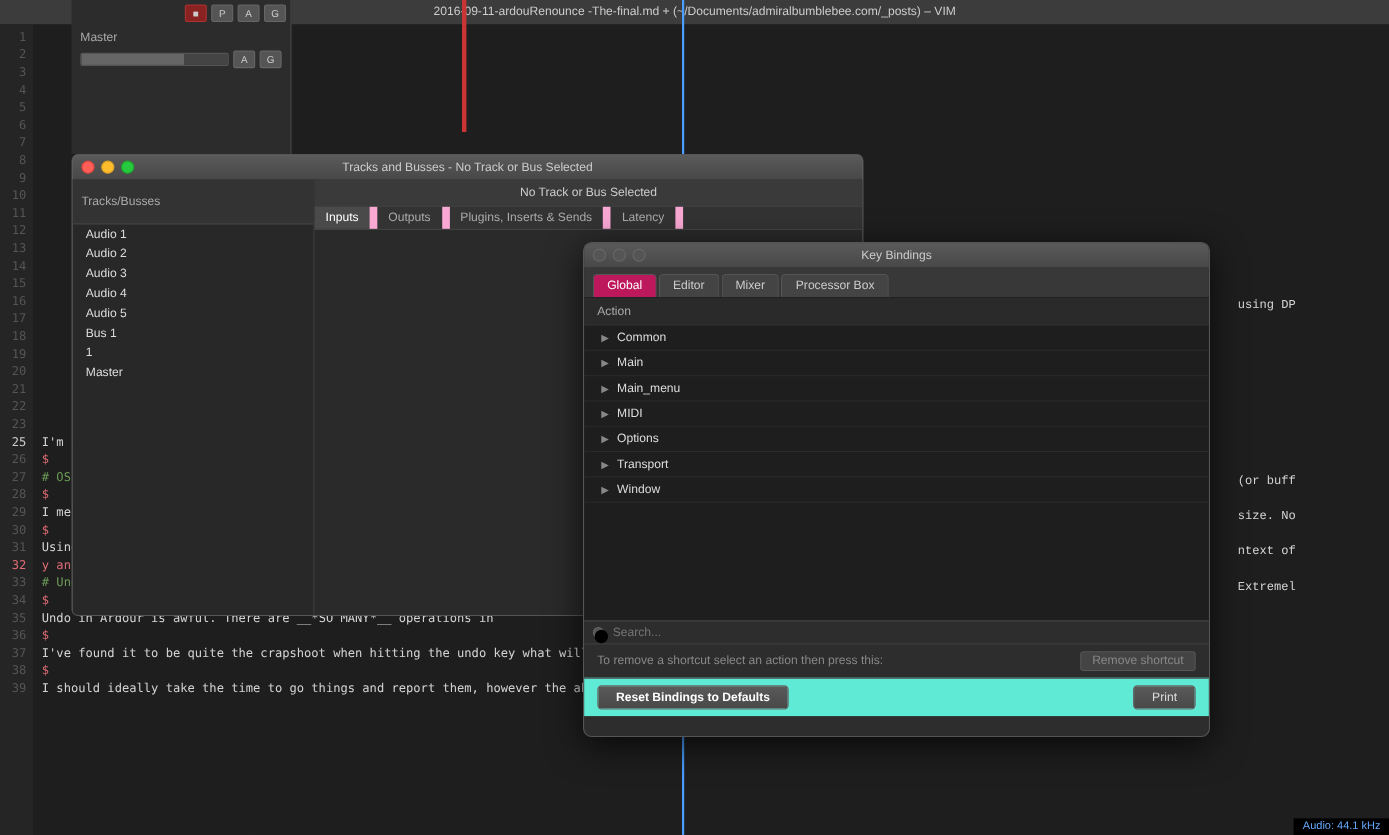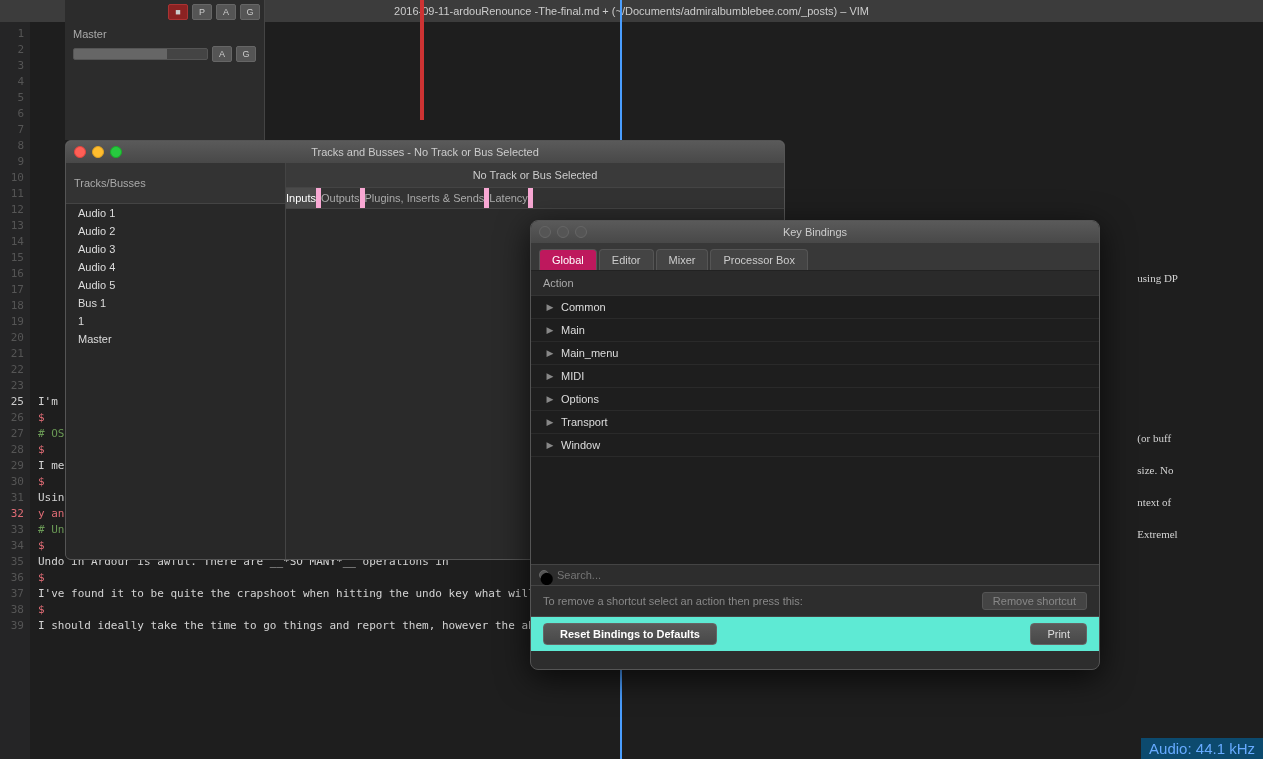--- a/index.html
+++ b/index.html
@@ -129,25 +129,25 @@
       font-size: 11px;
       border-bottom: 1px solid #444;
       text-align: center;
     }
     .track-info-tabs {
       display: flex;
       background: #333;
       border-bottom: 1px solid #444;
     }
     .track-tab {
-      padding: 4px 0;
+      padding: 4px 10px;
       color: #aaa;
       font-size: 11px;
       cursor: pointer;
-      border-right: 5px solid #f9a8d4;
+      border-right: 7px solid #f9a8d4;
     }
     .track-tab.active {
       background: #4a4a4a;
       color: #fff;
     }
     .timeline-cursor {
       position: absolute;
       top: 0;
       left: 620px;
       width: 2px;
@@ -399,24 +399,24 @@
       width: 4px;
       height: 120px;
       background: #cc3333;
     }
 
     
     .audio-status {
       position: absolute;
       bottom: 0;
       right: 0;
-      background: #0c4a6e;
+      background: #000000;
       color: #66aaff;
       padding: 2px 8px;
-      font-size: 15px;
+      font-size: 10px;
     }
 
     .line { display: block; }
   </style>
 </head>
 <body>
 
 <div class="vim-window">
   <div class="vim-titlebar">
     <span>2016-09-11-ardouRenounce -The-final.md + (~/Documents/admiralbumblebee.com/_posts) – VIM</span>
@@ -499,21 +499,21 @@
       <span class="line"><span style="color:#6a9955"># Undo</span><span style="color:#e06c75">$</span></span>
       <span class="line"><span style="color:#e06c75">$</span></span>
       <span class="line">Undo in Ardour is awful. There are __<span style="">*SO MANY*</span>__ operations in</span>
       <span class="line"><span style="color:#e06c75">$</span></span>
       <span class="line">I've found it to be quite the crapshoot when hitting the undo key what will happen. There have also been some instances where I undo'd, then redo'd an</span>
       <span class="line"><span style="color:#e06c75">$</span></span>
       <span class="line">I should ideally take the time to go things and report them, however the above listed issues lead me to stop using Ardour quite quickly.<span style="color:#e06c75">$</span></span>
     </div>
   </div>
 
-  <div style="position:absolute;top:270px;right:85px;font-family:Liberation Serif, serif;font-size:11px;color:#d4d4d4;line-height:16px;max-width:100px;overflow:hidden;">
+  <div style="position:absolute;top:270px;right:85px;font-family:Liberation Mono, monospace;font-size:11px;color:#d4d4d4;line-height:16px;max-width:100px;overflow:hidden;">
     <div>using DP</div>
     <div>&nbsp;</div>
     <div>&nbsp;</div>
     <div>&nbsp;</div>
     <div>&nbsp;</div>
     <div>&nbsp;</div>
     <div>&nbsp;</div>
     <div>&nbsp;</div>
     <div>&nbsp;</div>
     <div>&nbsp;</div>

